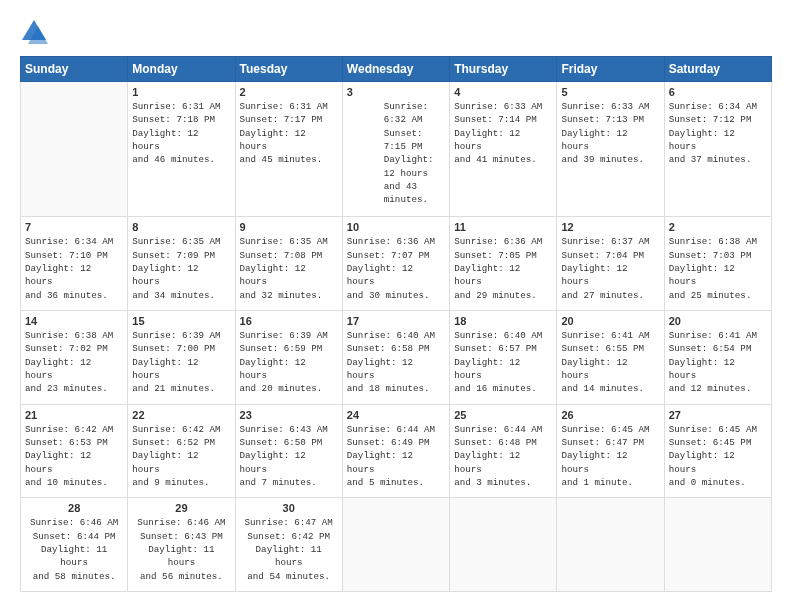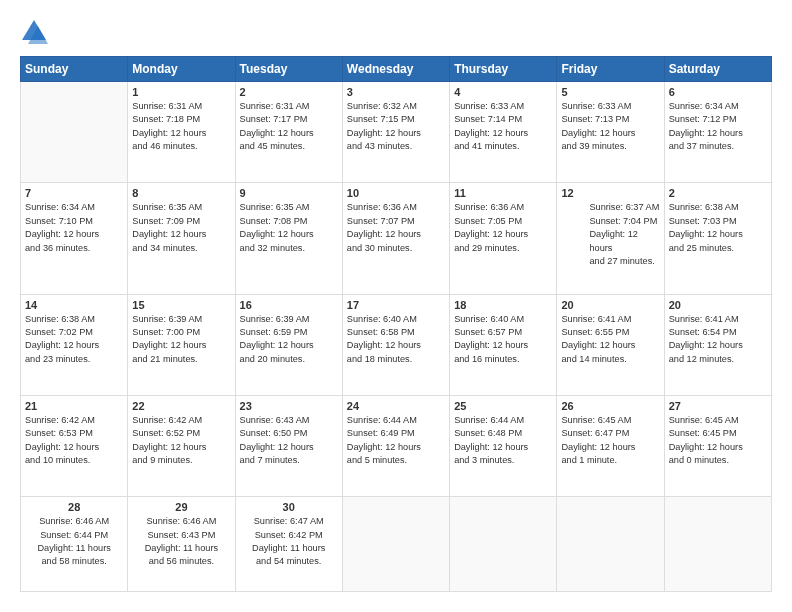--- a/index.html
+++ b/index.html
@@ -92,20 +92,21 @@
       font-size: 11px;
       font-weight: bold;
       color: #333;
       display: block;
       margin-bottom: 2px;
     }
     .day-info {
       line-height: 1.45;
       color: #333;
       font-size: 9.2px;
+      font-family: Liberation Mono, monospace;
     }
     .last-row td {
       height: 70px;
       text-align: center;
     }
   </style>
 </head>
 <body>
 
 <div class="page">
@@ -150,21 +151,21 @@
           </td>
           <td>
             <span class="day-number">2</span>
             <div class="day-info" style="white-space: pre-line;">Sunrise: 6:31 AM
 Sunset: 7:17 PM
 Daylight: 12 hours
 and 45 minutes.</div>
           </td>
           <td>
             <span class="day-number">3</span>
-            <div class="day-info" style="white-space: pre-line;">Sunrise: 6:32 AM
+            <div class="day-info" style="white-space: pre-line; margin-left: 37px;">Sunrise: 6:32 AM
 Sunset: 7:15 PM
 Daylight: 12 hours
 and 43 minutes.</div>
           </td>
           <td>
             <span class="day-number">4</span>
             <div class="day-info" style="white-space: pre-line;">Sunrise: 6:33 AM
 Sunset: 7:14 PM
 Daylight: 12 hours
 and 41 minutes.</div>
@@ -215,21 +216,21 @@
           </td>
           <td>
             <span class="day-number">11</span>
             <div class="day-info" style="white-space: pre-line;">Sunrise: 6:36 AM
 Sunset: 7:05 PM
 Daylight: 12 hours
 and 29 minutes.</div>
           </td>
           <td>
             <span class="day-number">12</span>
-            <div class="day-info" style="white-space: pre-line; margin-left: 28px;">Sunrise: 6:37 AM
+            <div class="day-info" style="white-space: pre-line;">Sunrise: 6:37 AM
 Sunset: 7:04 PM
 Daylight: 12 hours
 and 27 minutes.</div>
           </td>
           <td>
             <span class="day-number">2</span>
             <div class="day-info" style="white-space: pre-line;">Sunrise: 6:38 AM
 Sunset: 7:03 PM
 Daylight: 12 hours
 and 25 minutes.</div>

